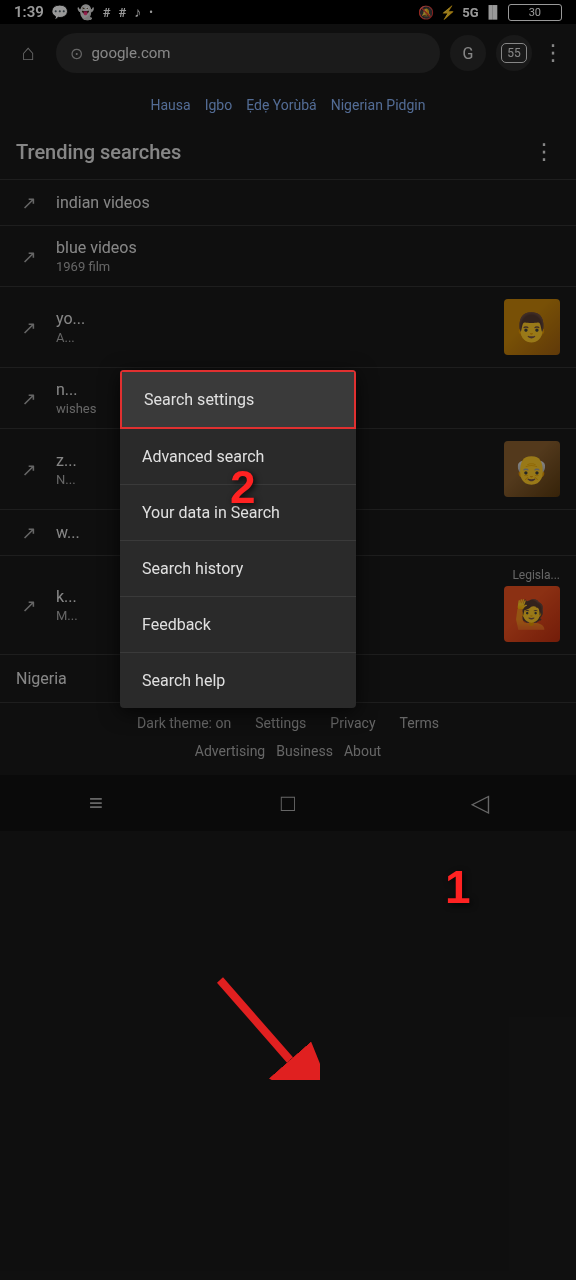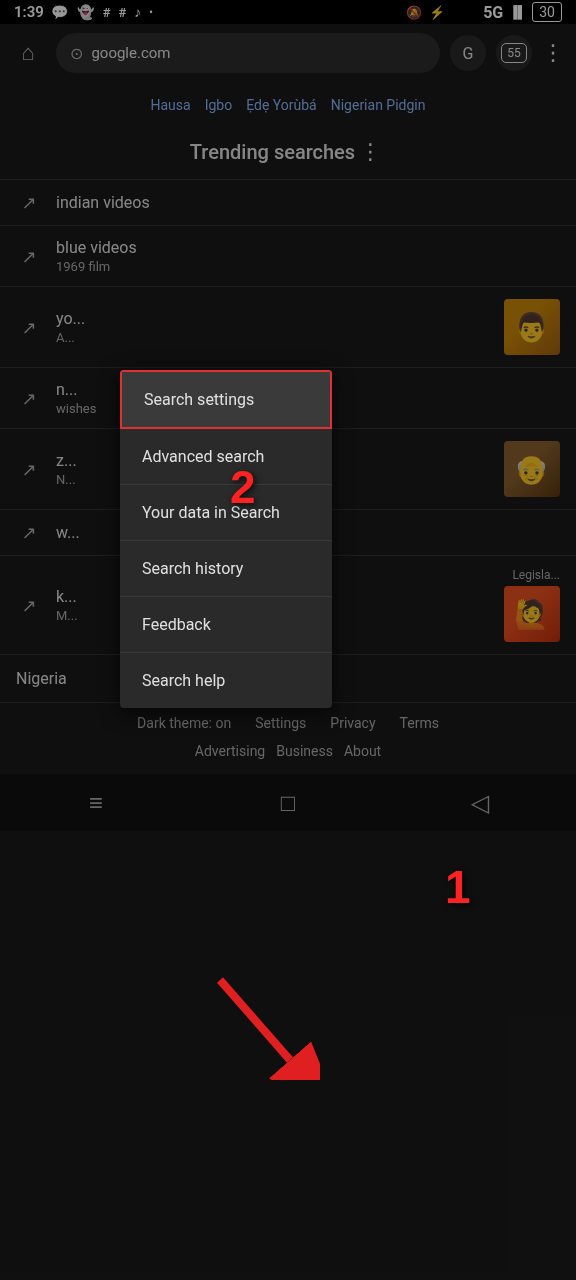--- a/index.html
+++ b/index.html
@@ -34,22 +34,22 @@
     .status-right {
       display: flex;
       align-items: center;
       gap: 6px;
       font-size: 12px;
       color: #fff;
     }
     .battery-box {
       border: 1.5px solid #fff;
       border-radius: 3px;
-      padding: 1px 6px;
-      font-size: 14px;
+      padding: 1px 20px;
+      font-size: 11px;
       color: #fff;
     }
 
     
     .browser-bar {
       background: #1a1a1a;
       display: flex;
       align-items: center;
       padding: 8px 10px;
       gap: 10px;
@@ -130,21 +130,21 @@
     }
     .lang-link {
       color: #8ab4f8;
       font-size: 14px;
       text-decoration: none;
     }
 
     
     .trending-header {
       display: flex;
-      justify-content: center;
+      justify-content: space-between;
       align-items: center;
       padding: 14px 16px 10px 16px;
     }
     .trending-title {
       font-size: 20px;
       font-weight: 500;
       color: #e0e0e0;
     }
     .three-dots-btn {
       background: none;
@@ -251,21 +251,21 @@
       justify-content: center;
       gap: 11px;
       padding: 4px 0 16px 0;
     }
 
     
     .dropdown-overlay {
       position: absolute;
       top: 370px;
       left: 120px;
-      width: 212px;
+      width: 236px;
       background: #2a2a2a;
       border-radius: 4px;
       z-index: 100;
       box-shadow: 0 4px 20px rgba(0,0,0,0.7);
       overflow: hidden;
     }
     .dropdown-item {
       padding: 18px 22px;
       font-size: 16px;
       color: #e0e0e0;
@@ -354,21 +354,21 @@
     <span style="font-size:14px;">💬</span>
     <span style="font-size:14px;">👻</span>
     <span style="font-size:13px;">#</span>
     <span style="font-size:13px;">#</span>
     <span style="font-size:14px;">♪</span>
     <span style="font-size:10px;">•</span>
   </div>
   <div class="status-right">
     <span style="font-size:13px;">🔕</span>
     <span style="font-size:13px;">⚡</span>
-    <span style="font-size:16px; font-weight:700;margin-left:32px;">5G</span>
+    <span style="font-size:13px; font-weight:700;">5G</span>
     <span style="font-size:12px;">▐▌</span>
     <span class="battery-box">30</span>
   </div>
 </div>
 
 <div class="browser-bar">
   <div class="home-icon-wrap">
     <span style="font-size:22px; color:#aaa;">⌂</span>
   </div>
   <div class="address-bar">

